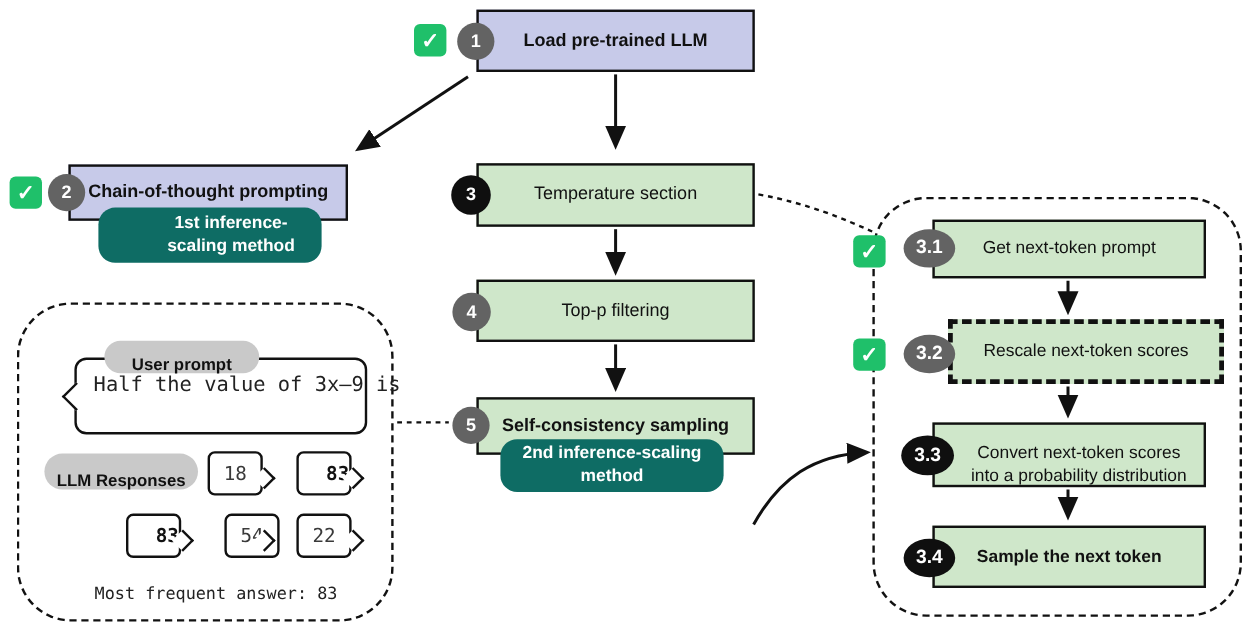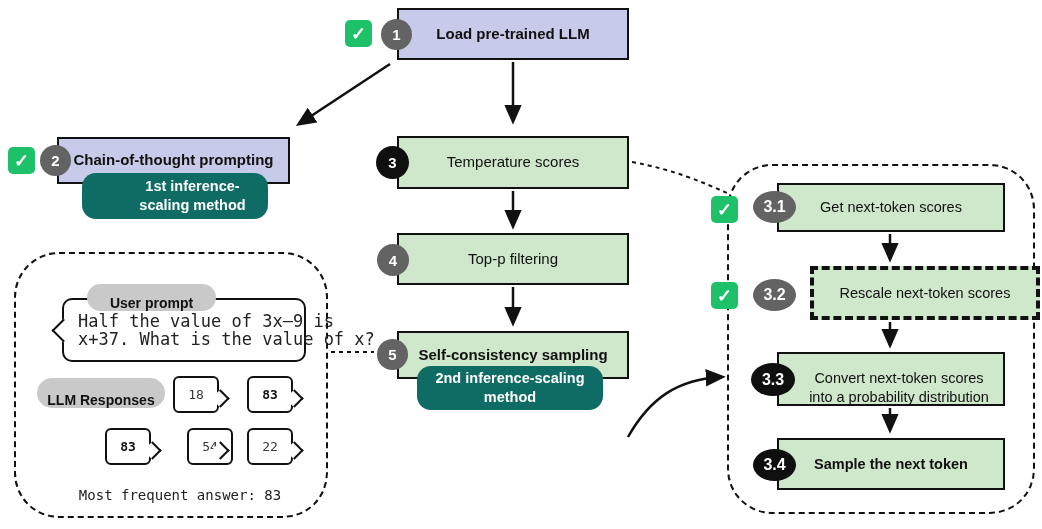--- a/index.html
+++ b/index.html
@@ -27,22 +27,22 @@
   .pill{position:absolute;background:#c9c9c9;border-radius:16px;display:flex;align-items:flex-end;
         justify-content:center;font-weight:bold;font-size:14px;z-index:4;}
   .mono{font-family:"DejaVu Sans Mono","Liberation Mono",monospace;}
   .speech{position:absolute;background:#fff;border:2px solid #111;border-radius:10px;z-index:2;box-sizing:border-box;}
   .prompt-text{position:absolute;left:14px;top:12px;font-size:17px;line-height:18px;white-space:nowrap;color:#222;}
   .tail-left{position:absolute;width:15px;height:15px;background:#fff;transform:rotate(45deg);
              border-left:2px solid #111;border-bottom:2px solid #111;z-index:3;}
   .tail-right{position:absolute;width:11px;height:11px;background:#fff;transform:rotate(45deg);
              border-right:2px solid #111;border-top:2px solid #111;z-index:3;}
   .rbubble{position:absolute;width:46px;height:37px;background:#fff;border:2px solid #111;border-radius:6px;
-           display:flex;align-items:center;justify-content:center;font-size:13px;color:#3a3a3a;z-index:2;box-sizing:border-box;}
-  .rbubble.bold{color:#111;font-weight:bold;}
+           display:flex;align-items:center;justify-content:center;font-size:16px;color:#3a3a3a;z-index:2;box-sizing:border-box;}
+  .rbubble.bold{color:#111;font-weight:bold;justify-content:flex-end;}
   .annot{position:absolute;font-weight:bold;font-size:15px;line-height:28.5px;white-space:nowrap;color:#0a0a0a;}
   #overlay{position:absolute;left:0;top:0;z-index:4;pointer-events:none;}
   .mf{position:absolute;text-align:center;font-size:14px;color:#222;}
 </style>
 </head>
 <body>
 
 <div id="stage">
 
   <svg id="overlay" width="1042" height="529">
@@ -73,21 +73,21 @@
   <div class="circle gray" style="left:40px;top:145px;width:31px;height:31px;">2</div>
   <div class="box lav bold" style="left:57px;top:137px;width:233px;height:47px;">
     <span>Chain-of-thought prompting</span>
   </div>
   <div class="badge" style="left:82px;top:173px;width:186px;height:46px;padding-left:45px;">
     <span>1st inference-scaling method</span>
   </div>
 
   <div class="circle blk" style="left:376px;top:146px;width:33px;height:33px;">3</div>
   <div class="box grn" style="left:397px;top:136px;width:232px;height:53px;">
-    <span>Temperature scores</span>
+    <span>Temperature section</span>
   </div>
 
   <div class="circle gray" style="left:377px;top:244px;width:32px;height:32px;">4</div>
   <div class="box grn" style="left:397px;top:233px;width:232px;height:52px;">
     <span>Top-p filtering</span>
   </div>
 
   <div class="circle gray" style="left:377px;top:339px;width:31px;height:31px;">5</div>
   <div class="box grn bold" style="left:397px;top:331px;width:232px;height:48px;">
     <span>Self-consistency sampling</span>
@@ -97,21 +97,20 @@
   </div>
 
   <div class="dashedbox" style="left:14px;top:252px;width:314px;height:266px;"></div>
 
   <div class="pill" style="left:87px;top:284px;width:129px;height:27px;">
     <span>User prompt</span>
   </div>
   <div class="speech" style="left:62px;top:298px;width:244px;height:64px;">
     <div class="prompt-text mono">
       <div>Half the value of 3x–9 is</div>
-      <div>x+37. What is the value of x?</div>
     </div>
   </div>
   <div class="tail-left" style="left:55px;top:322px;"></div>
 
   <div class="pill" style="left:37px;top:378px;width:128px;height:30px;">
     <span>LLM Responses</span>
   </div>
 
   <div class="rbubble mono" style="left:173px;top:376px;">
       <span>18</span>
@@ -138,26 +137,26 @@
     </div>
   <div class="tail-right" style="left:288px;top:444px;"></div>
 
   <div class="mf mono" style="left:40px;top:487px;width:280px;">Most frequent answer: 83</div>
 
   <div class="dashedbox" style="left:727px;top:164px;width:308px;height:350px;"></div>
 
   <div class="check" style="left:711px;top:196px;">✓</div>
   <div class="ellipse gray" style="left:753px;top:191px;width:43px;height:32px;">3.1</div>
   <div class="box grn" style="left:777px;top:183px;width:228px;height:49px;font-size:14.5px;">
-    <span>Get next-token scores</span>
+    <span>Get next-token prompt</span>
   </div>
 
   <div class="check" style="left:711px;top:282px;">✓</div>
   <div class="ellipse gray" style="left:753px;top:279px;width:43px;height:32px;">3.2</div>
-  <div class="box grn" style="left:810px;top:266px;width:230px;height:54px;border:4px dashed #111;font-size:14.5px;">
+  <div class="box grn" style="left:790px;top:266px;width:230px;height:54px;border:4px dashed #111;font-size:14.5px;">
     <span>Rescale next-token scores</span>
   </div>
 
   <div class="ellipse blk" style="left:751px;top:363px;width:44px;height:33px;">3.3</div>
   <div class="box grn" style="left:777px;top:352px;width:228px;height:54px;font-size:14.5px;padding:17px 8px 0 24px;">
     <span>Convert next-token scores into a probability distribution</span>
   </div>
 
   <div class="ellipse blk" style="left:753px;top:449px;width:43px;height:32px;">3.4</div>
   <div class="box grn" style="left:777px;top:438px;width:228px;height:52px;font-size:14.5px;font-weight:bold;">

